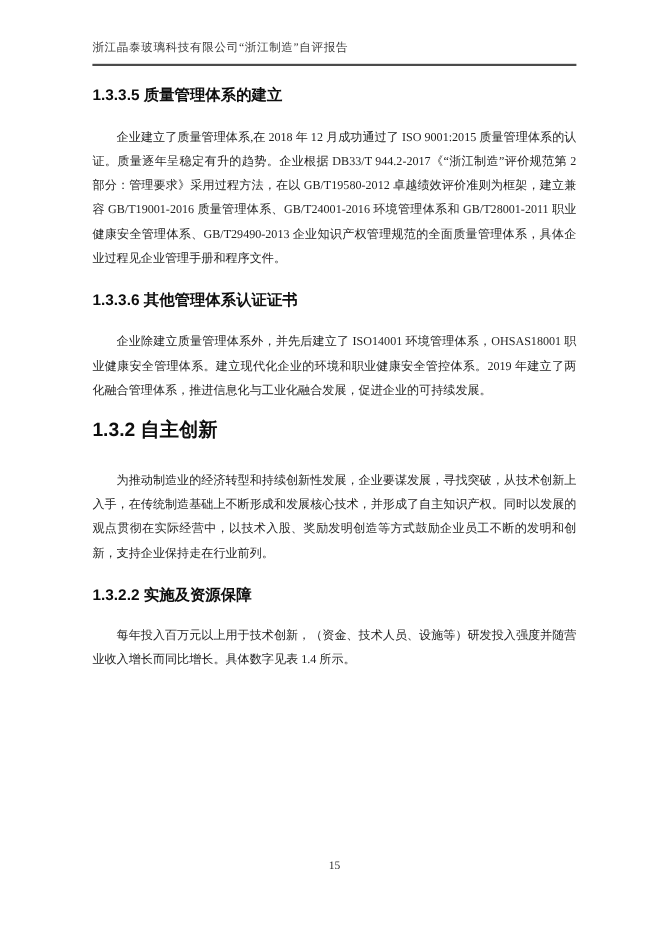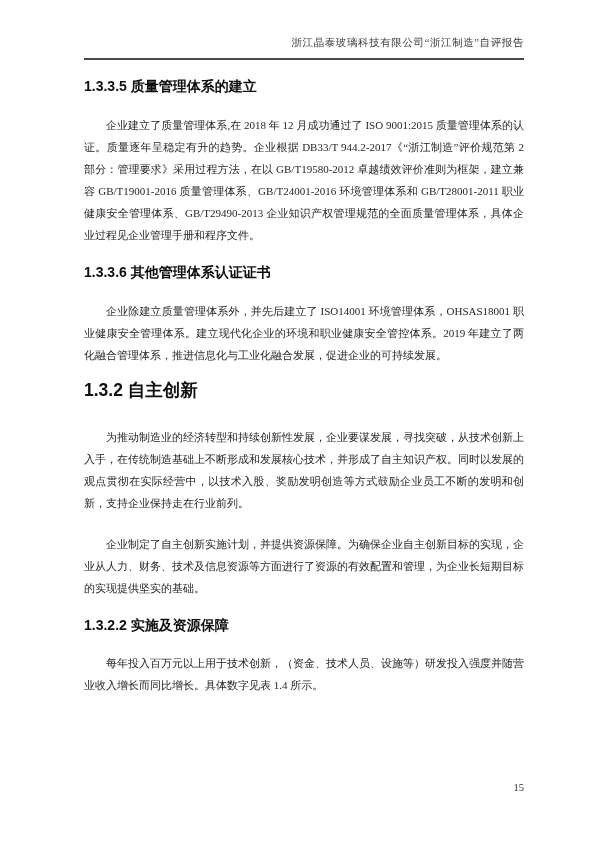--- a/index.html
+++ b/index.html
@@ -13,21 +13,21 @@
   .page {
     position: relative;
     width: 600px; height: 848px;
     background: #ffffff;
     overflow: hidden;
   }
   
   .header-text {
     position: absolute;
     top: 36px; left: 84px; width: 440px;
-    text-align: right;
+    text-align: left;
     font-size: 10.5px;
     letter-spacing: 0.6px;
     color: #3c3c3c;
   }
   .header-rule {
     position: absolute;
     top: 58px; left: 84px; width: 440px;
     border-top: 2px solid #4b4b4b;
   }
   
@@ -59,21 +59,21 @@
     text-indent: 22px;
     color: #1f1f1f;
     word-break: break-word;
   }
   .content h3.tight { margin-top: 11px; }
   .content p.tight  { margin-top: 25px; }
   
   .footer {
     position: absolute;
     top: 782px; left: 84px; width: 440px;
-    text-align: right;
+    text-align: center;
     font-size: 10.5px;
     color: #2e2e2e;
   }
 </style>
 </head>
 <body>
 
 <div class="page">
 
   <div class="header-text">浙江晶泰玻璃科技有限公司“浙江制造”自评报告</div>
@@ -87,21 +87,20 @@
 
     <h3>1.3.3.6 其他管理体系认证证书</h3>
 
     <p>企业除建立质量管理体系外，并先后建立了 ISO14001 环境管理体系，OHSAS18001 职业健康安全管理体系。建立现代化企业的环境和职业健康安全管控体系。2019 年建立了两化融合管理体系，推进信息化与工业化融合发展，促进企业的可持续发展。</p>
 
     <h2>1.3.2 自主创新</h2>
 
     <p class="tight">为推动制造业的经济转型和持续创新性发展，企业要谋发展，寻找突破，从技术创新上入手，在传统制造基础上不断形成和发展核心技术，并形成了自主知识产权。同时以发展的观点贯彻在实际经营中，以技术入股、奖励发明创造等方式鼓励企业员工不断的发明和创新，支持企业保持走在行业前列。</p>
 
 
-    <p>企业制定了自主创新实施计划，并提供资源保障。为确保企业自主创新目标的实现，企业从人力、财务、技术及信息资源等方面进行了资源的有效配置和管理，为企业长短期目标的实现提供坚实的基础。</p>
 
     <h3>1.3.2.2 实施及资源保障</h3>
 
     <p>每年投入百万元以上用于技术创新，（资金、技术人员、设施等）研发投入强度并随营业收入增长而同比增长。具体数字见表 1.4 所示。</p>
 
   </div>
 
   <div class="footer">
     <span>15</span>
   </div>

